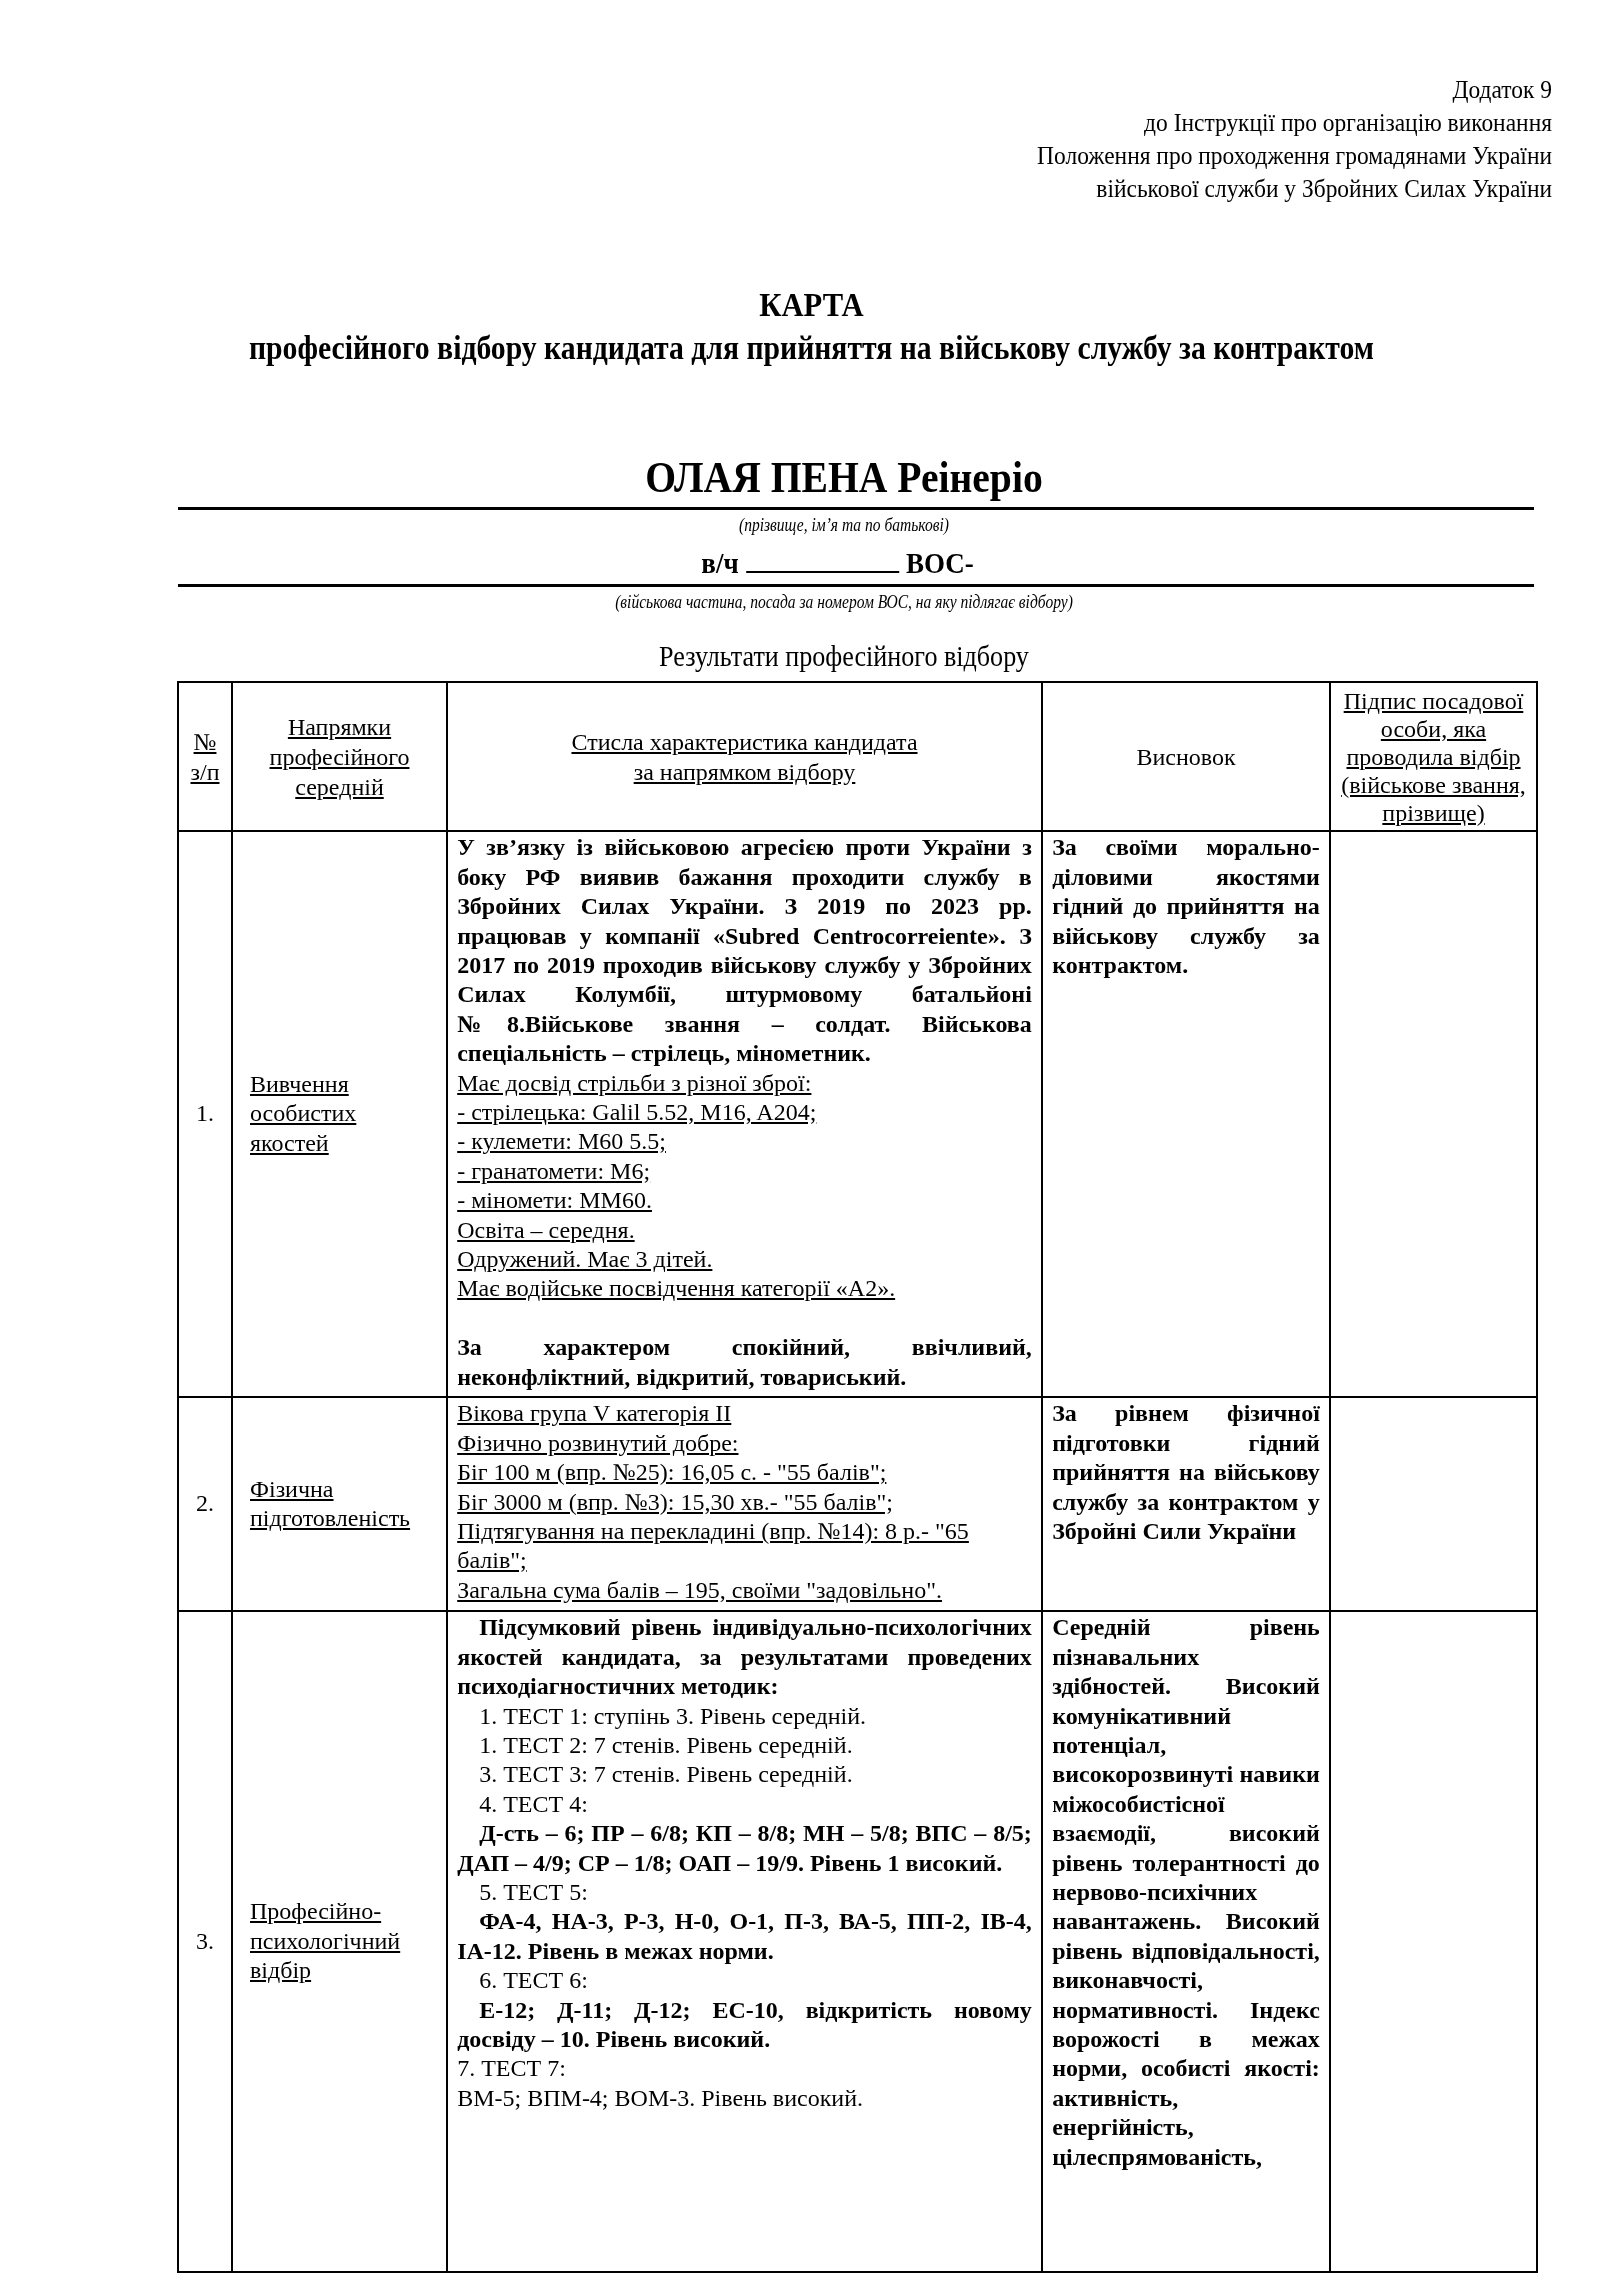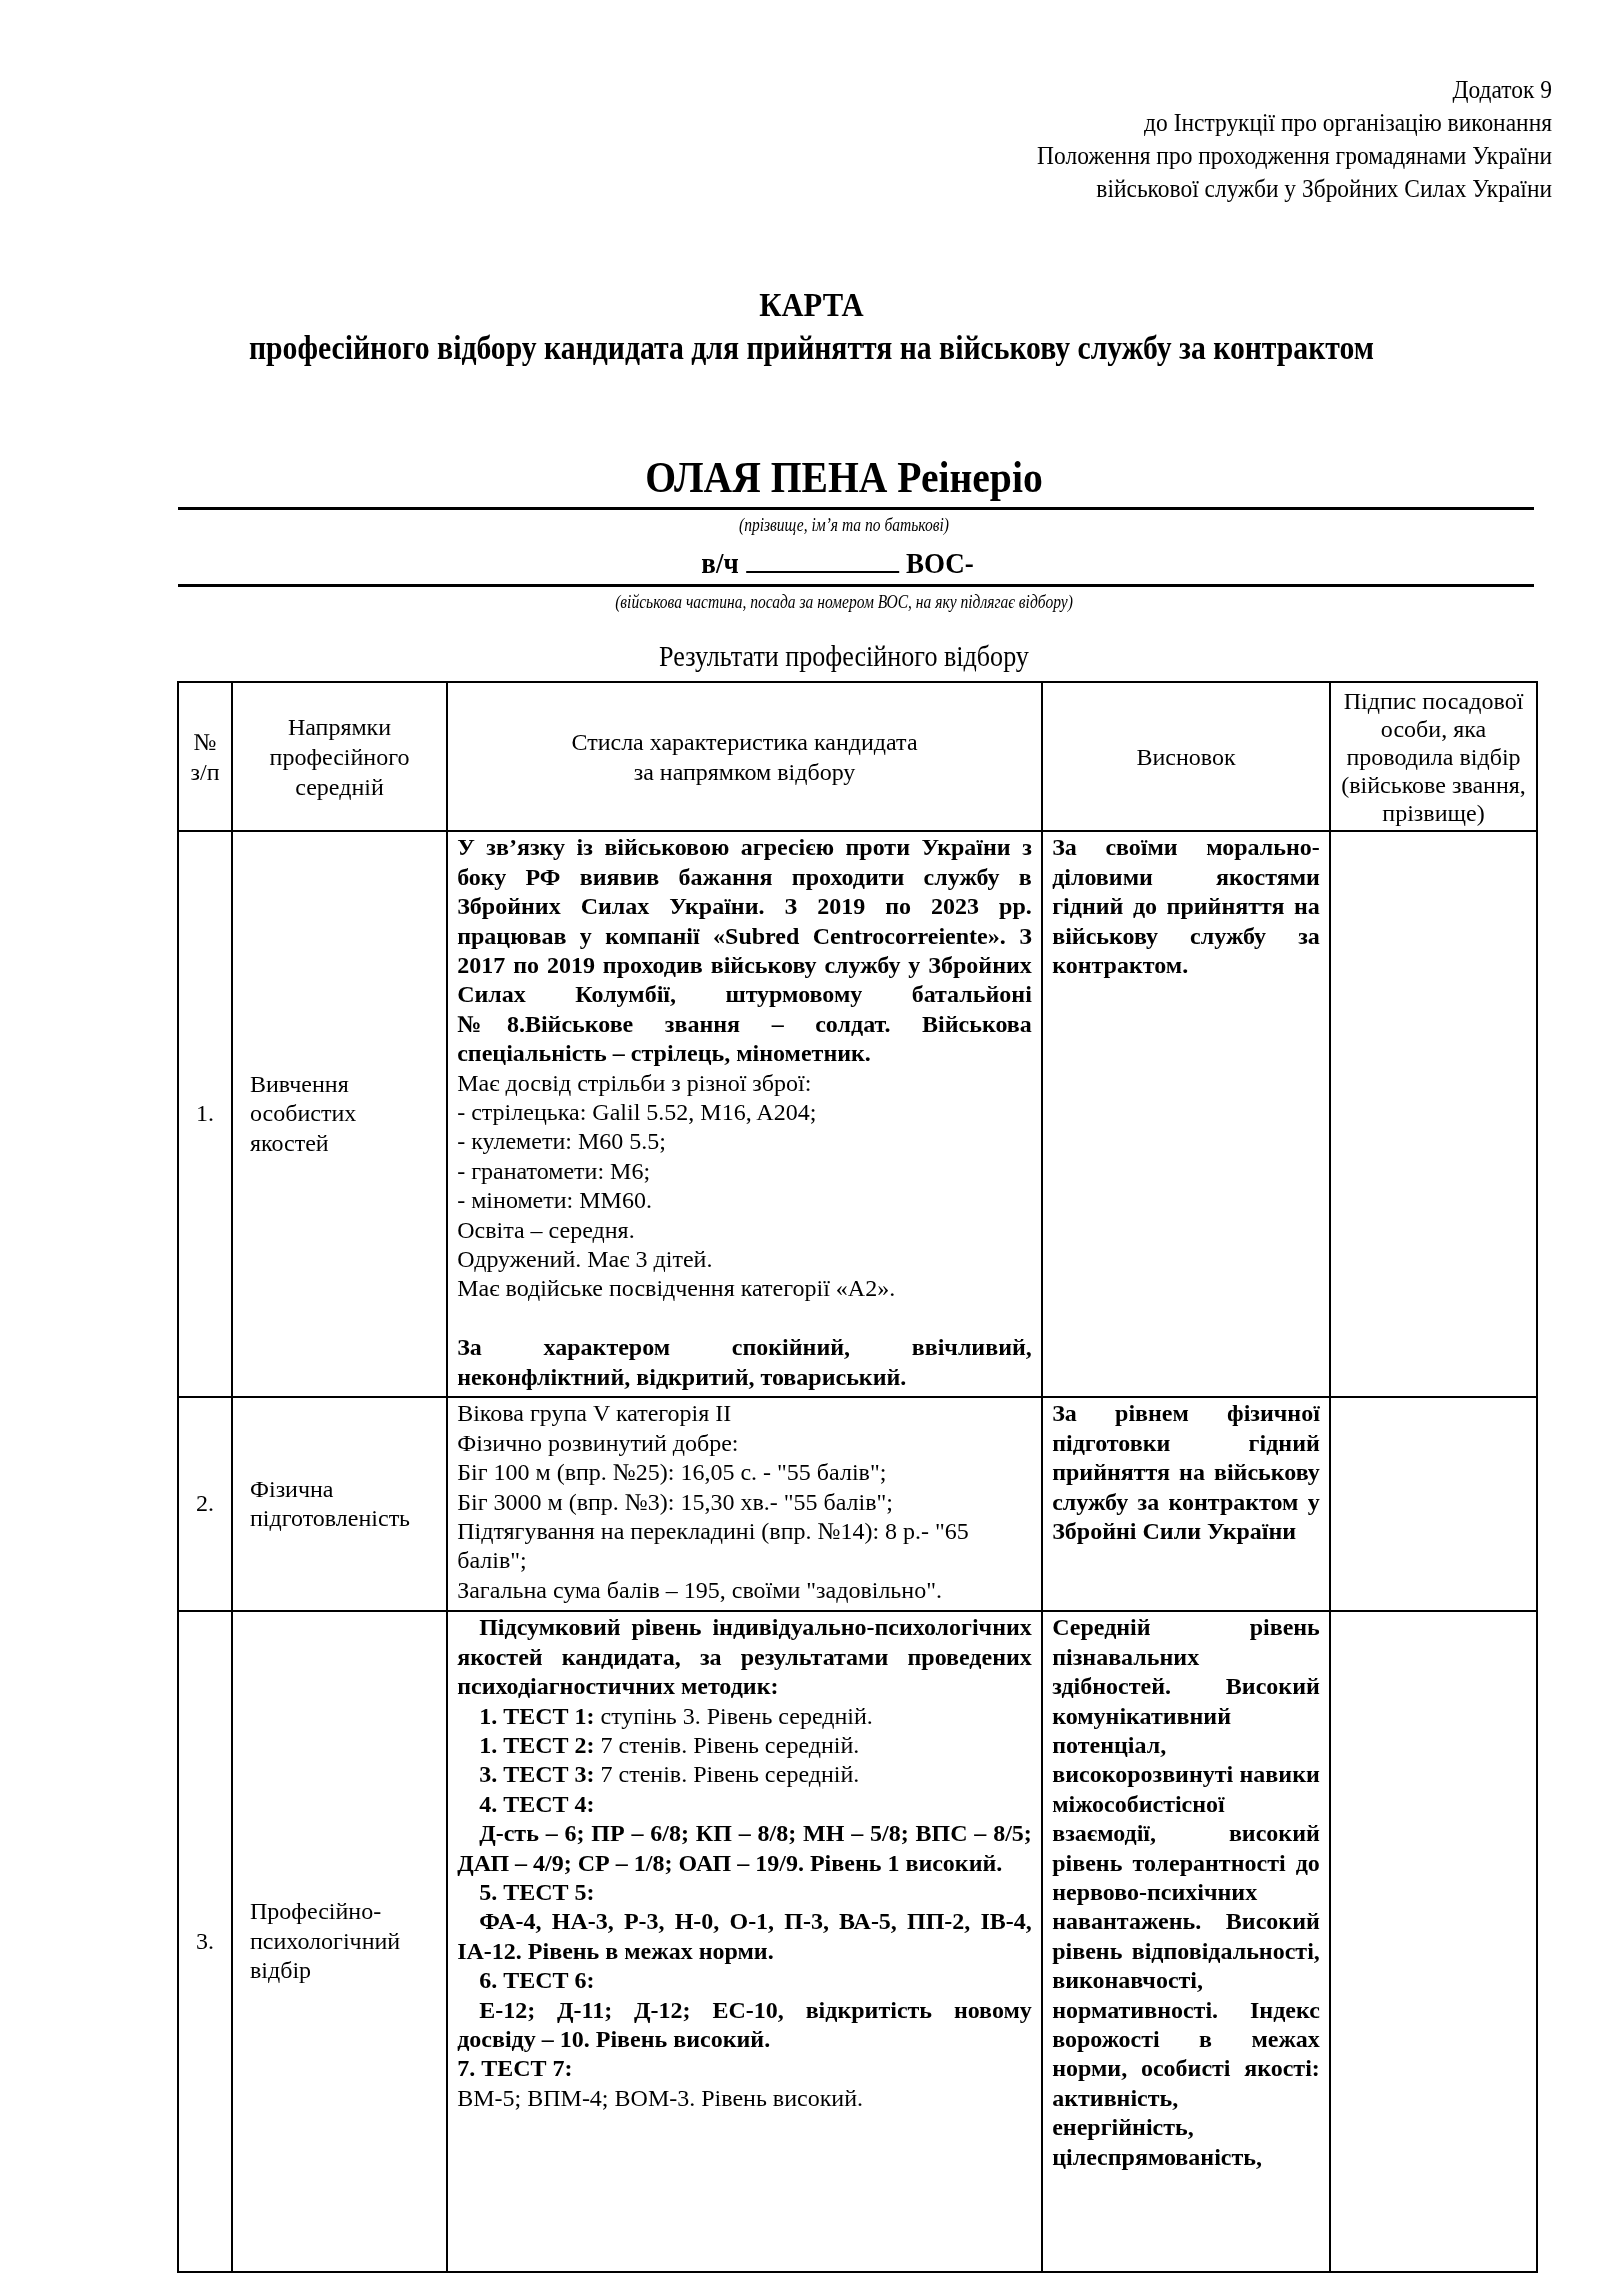--- a/index.html
+++ b/index.html
@@ -24,23 +24,23 @@
 
   table.results { position: absolute; left: 177px; top: 681px; width: 1358px; border-collapse: collapse;
                   table-layout: fixed; font-size: 24px; line-height: 29.4px; }
   table.results td, table.results th { border: 2.6px solid #000; vertical-align: top; padding: 0; font-weight: normal; }
   table.results th { vertical-align: middle; text-align: center; }
   .cellwrap { padding: 1.3px 9.2px; }
   .hdr { font-size: 24px; line-height: 30px; }
   .num { text-align: center; vertical-align: middle !important; }
   .dir { vertical-align: middle !important; padding-left: 17px !important; margin-left: 25px; }
   .just { text-align: justify; font-weight: bold; }
-  .pline { display: block; }
+  .pline { display: block; text-decoration: underline; }
   .indent { padding-left: 22px; }
-  .bold { font-weight: bold; }
+  .bold { font-weight: normal; }
   .gap { height: 29.4px; }
   .sig { }
 </style>
 </head>
 <body>
 
 <div class="annex">
   <div>Додаток 9</div>
   <div>до Інструкції про організацію виконання</div>
   <div>Положення про проходження громадянами України</div>

